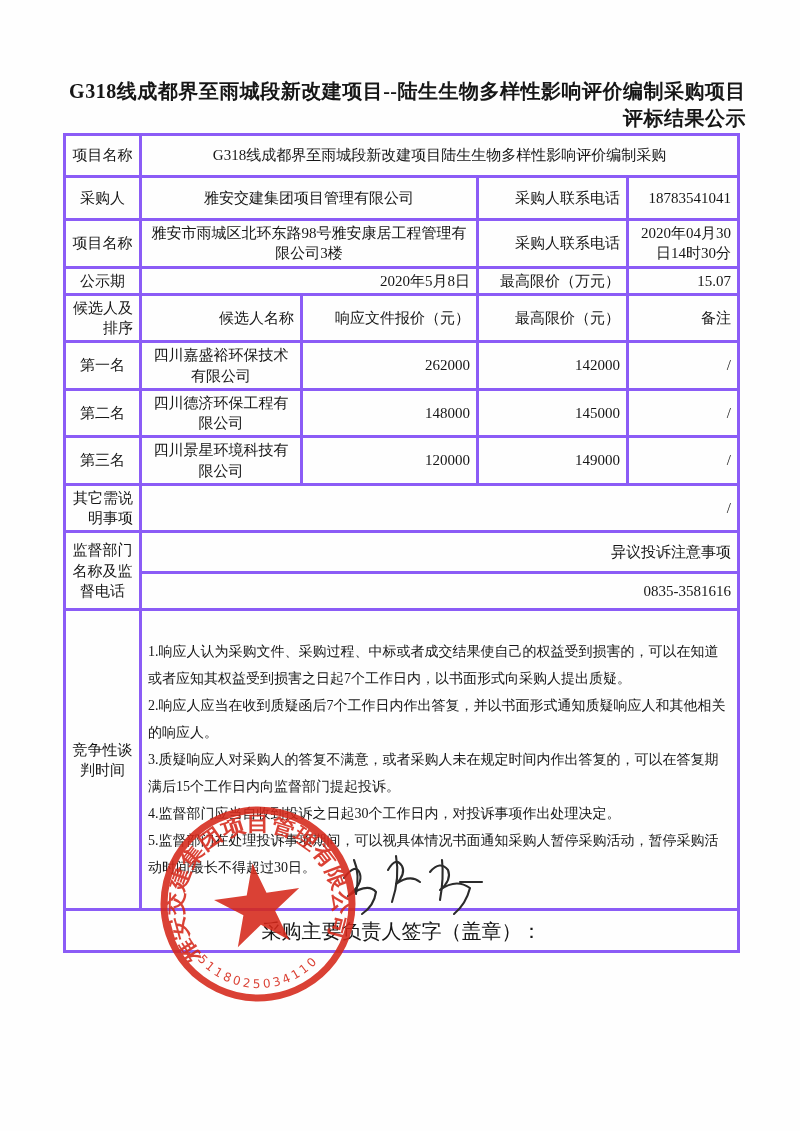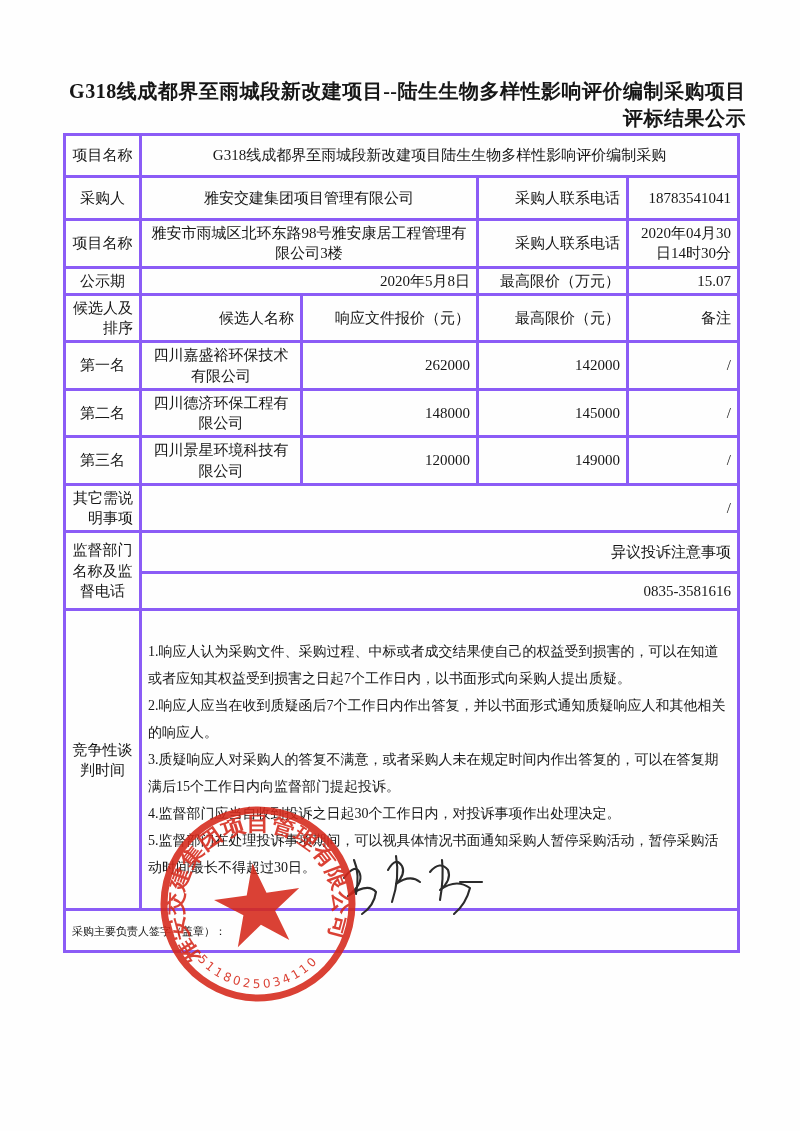--- a/index.html
+++ b/index.html
@@ -34,21 +34,21 @@
     padding:2px 6px;
     line-height:1.35;
     word-break:break-all;
   }
   td.lab{text-align:center;}
   td.lab.tl{text-align:right;}
   td.left{text-align:center;}
   td.ctr{text-align:right;}
   td.notes{padding:8px 10px;font-size:14px;}
   .note-line{line-height:27px;text-align:left;}
-  td.sigrow{text-align:left;padding-left:10px;font-size:11px;}
+  td.sigrow{text-align:center;padding-left:10px;font-size:20px;}
   .sig-label{vertical-align:middle;}
   .seal{position:absolute;left:156px;top:802px;opacity:0.88;transform:rotate(-8deg);}
   .signature{position:absolute;left:330px;top:848px;}
 </style>
 </head>
 <body>
 
 <div class="page">
 
   <h1 class="title">G318线成都界至雨城段新改建项目--陆生生物多样性影响评价编制采购项目评标结果公示</h1>

